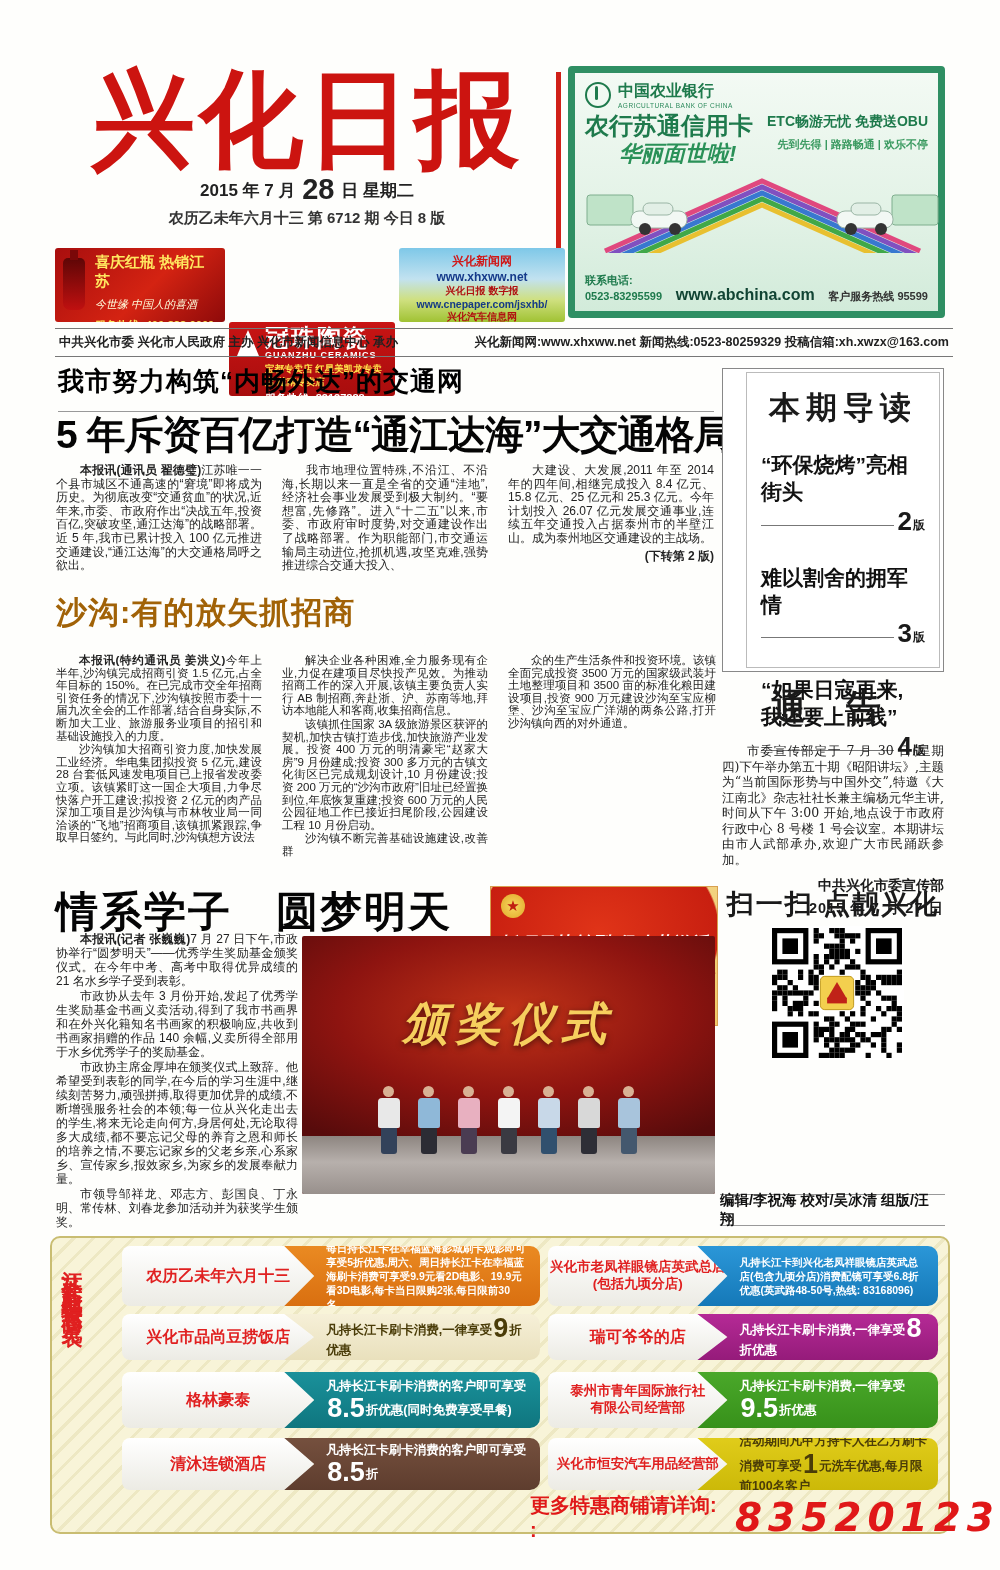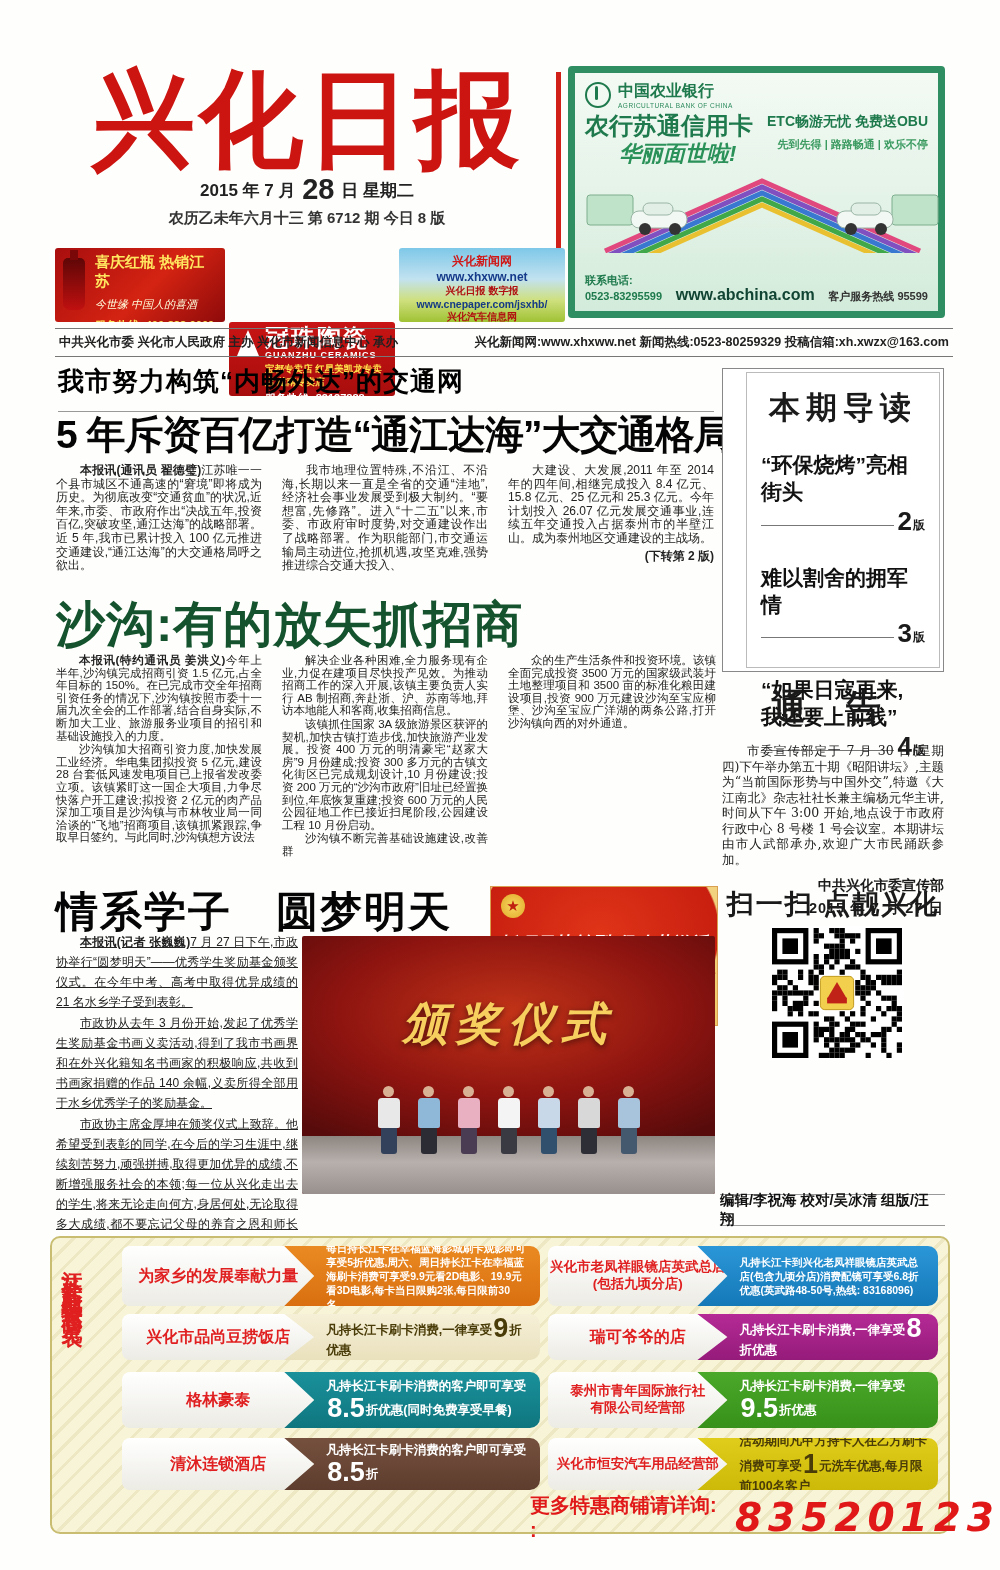--- a/index.html
+++ b/index.html
@@ -57,21 +57,21 @@
   .wn4{font-size:10.5px;font-weight:900;color:#143a86;}
 
   
   .orgbar{border-top:1.5px solid #777;border-bottom:1.5px solid #777;display:flex;
           justify-content:space-between;align-items:center;font-size:12.5px;font-weight:bold;color:#222;padding:0 4px;}
 
   
   .kicker{font-size:26px;font-weight:600;color:#000;letter-spacing:1px;
           border-bottom:1px solid #999;padding-bottom:12px;}
   .headline1{font-size:39px;font-weight:900;color:#050505;letter-spacing:-1px;white-space:nowrap;}
-  .headline2{font-size:49px;font-weight:900;color:#14532d;letter-spacing:1px;}
+  .headline2{font-size:31px;font-weight:900;color:#a16207;letter-spacing:1px;}
   .headline3{font-size:42px;font-weight:900;color:#050505;letter-spacing:2px;}
   .bodycol{font-size:12px;line-height:13.6px;text-align:justify;color:#222;}
   .bodycol p{margin:0;text-indent:2em;}
   .bodycol p+p{margin-top:1px;}
   .bodycol b{font-weight:900;}
   .dense{font-size:11.5px;line-height:12.6px;}
   .turn-note{text-align:right;font-weight:900;text-indent:0 !important;margin-top:4px !important;}
 
   
   .red-banner{background:linear-gradient(135deg,#f6e2a2 0%,#f0c96a 100%);border:1px solid #d8a050;position:relative;overflow:hidden;}
@@ -276,21 +276,21 @@
     <p>众的生产生活条件和投资环境。该镇全面完成投资 3500 万元的国家级武装圩土地整理项目和 3500 亩的标准化粮田建设项目,投资 900 万元建设沙沟至宝应柳堡、沙沟至宝应广洋湖的两条公路,打开沙沟镇向西的对外通道。</p>
   </div>
   <div class="abs red-banner" style="left:490px;top:738px;width:226px;height:138px;">
     <div class="rb-blob"></div>
     <div class="rb-emblem">★</div>
     <div class="rb-l1">抓项目快转型 促改革激活力</div>
     <div class="rb-l2">贯彻落实市委十一届九次全会精神</div>
   </div>
 
   <div class="abs headline3" style="left:56px;top:884px;width:660px;">情系学子　圆梦明天</div>
-  <div class="abs bodycol" style="left:56px;top:932px;width:242px;font-size:12px;line-height:20px;text-decoration:underline;">
+  <div class="abs bodycol" style="left:56px;top:932px;width:242px;font-size:12px;line-height:14px;">
     <p><b>本报讯(记者 张巍巍)</b><span>7 月 27 日下午,市政协举行“圆梦明天”——优秀学生奖励基金颁奖仪式。在今年中考、高考中取得优异成绩的 21 名水乡学子受到表彰。</span></p>
     <p>市政协从去年 3 月份开始,发起了优秀学生奖励基金书画义卖活动,得到了我市书画界和在外兴化籍知名书画家的积极响应,共收到书画家捐赠的作品 140 余幅,义卖所得全部用于水乡优秀学子的奖励基金。</p>
     <p>市政协主席金厚坤在颁奖仪式上致辞。他希望受到表彰的同学,在今后的学习生涯中,继续刻苦努力,顽强拼搏,取得更加优异的成绩,不断增强服务社会的本领;每一位从兴化走出去的学生,将来无论走向何方,身居何处,无论取得多大成绩,都不要忘记父母的养育之恩和师长的培养之情,不要忘记家乡的父老乡亲,心系家乡、宣传家乡,报效家乡,为家乡的发展奉献力量。</p>
     <p>市领导邹祥龙、邓志方、彭国良、丁永明、常传林、刘春龙参加活动并为获奖学生颁奖。</p>
   </div>
   <div class="abs photo" style="left:302px;top:936px;width:413px;height:258px;">
     <div class="photo-title">颁奖仪式</div>
     <div class="photo-floor"></div>
     <div class="photo-people">
       <div class="person">
@@ -585,21 +585,21 @@
       <div>电 话: 83251151   400-6789-022</div>
     </div>
   </div>
 
   <div class="abs editors" style="left:720px;top:1194px;width:225px;height:30px;">编辑/李祝海  校对/吴冰清  组版/汪  翔</div>
 
   <div class="abs bottom-ad" style="left:50px;top:1236px;width:900px;height:298px;"></div>
   <div class="abs v-title" style="left:62px;top:1254px;height:266px;">江苏长江商业银行特惠商户一览表</div>
 
   <div class="m-row" style="left:122px;top:1246px;width:418px;height:60px;">
-    <div class="m-name">为家乡的发展奉献力量</div>
+    <div class="m-name">农历乙未年六月十三</div>
     <div class="m-offer tiny" style="background: linear-gradient(rgb(234, 138, 34), rgb(217, 111, 16));">
         <span>每日持长江卡在幸福蓝海影城刷卡观影即可享受5折优惠,周六、周日持长江卡在幸福蓝海刷卡消费可享受9.9元看2D电影、19.9元看3D电影,每卡当日限购2张,每日限前30名。</span>
       </div>
   </div>
   <div class="m-row" style="left:122px;top:1314px;width:418px;height:46px;">
     <div class="m-name">兴化市品尚豆捞饭店</div>
     <div class="m-offer dark" style="background: linear-gradient(rgb(246, 240, 216), rgb(233, 224, 188));">
         <span><span>凡持长江卡刷卡消费,一律享受</span><span class="big">9</span><span>折优惠</span></span>
       </div>
   </div>

